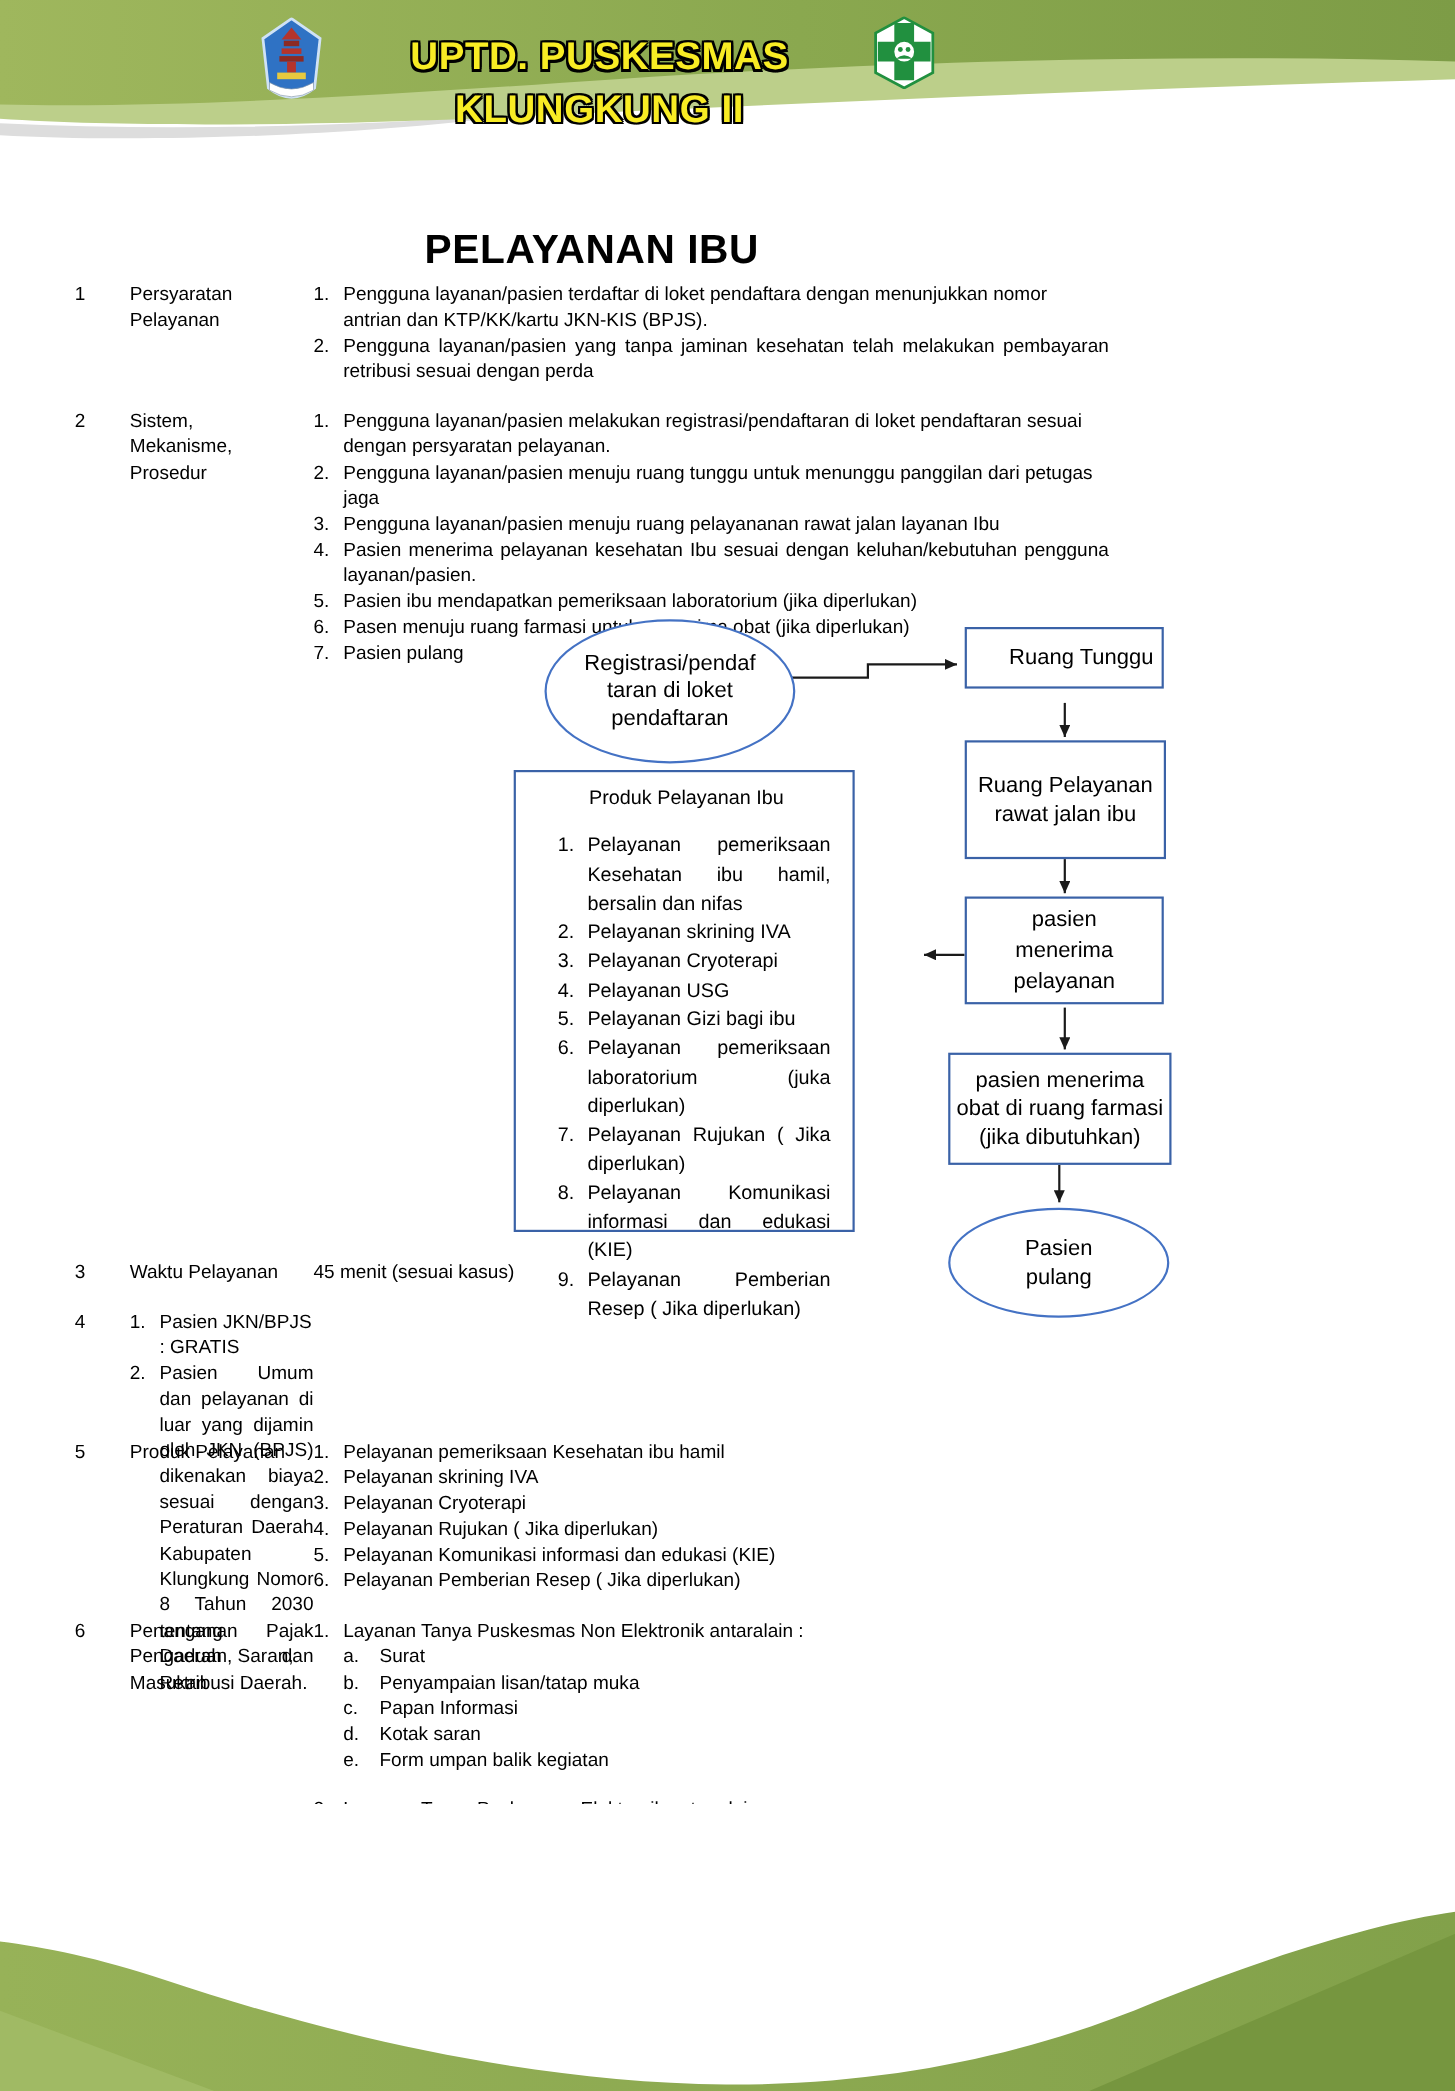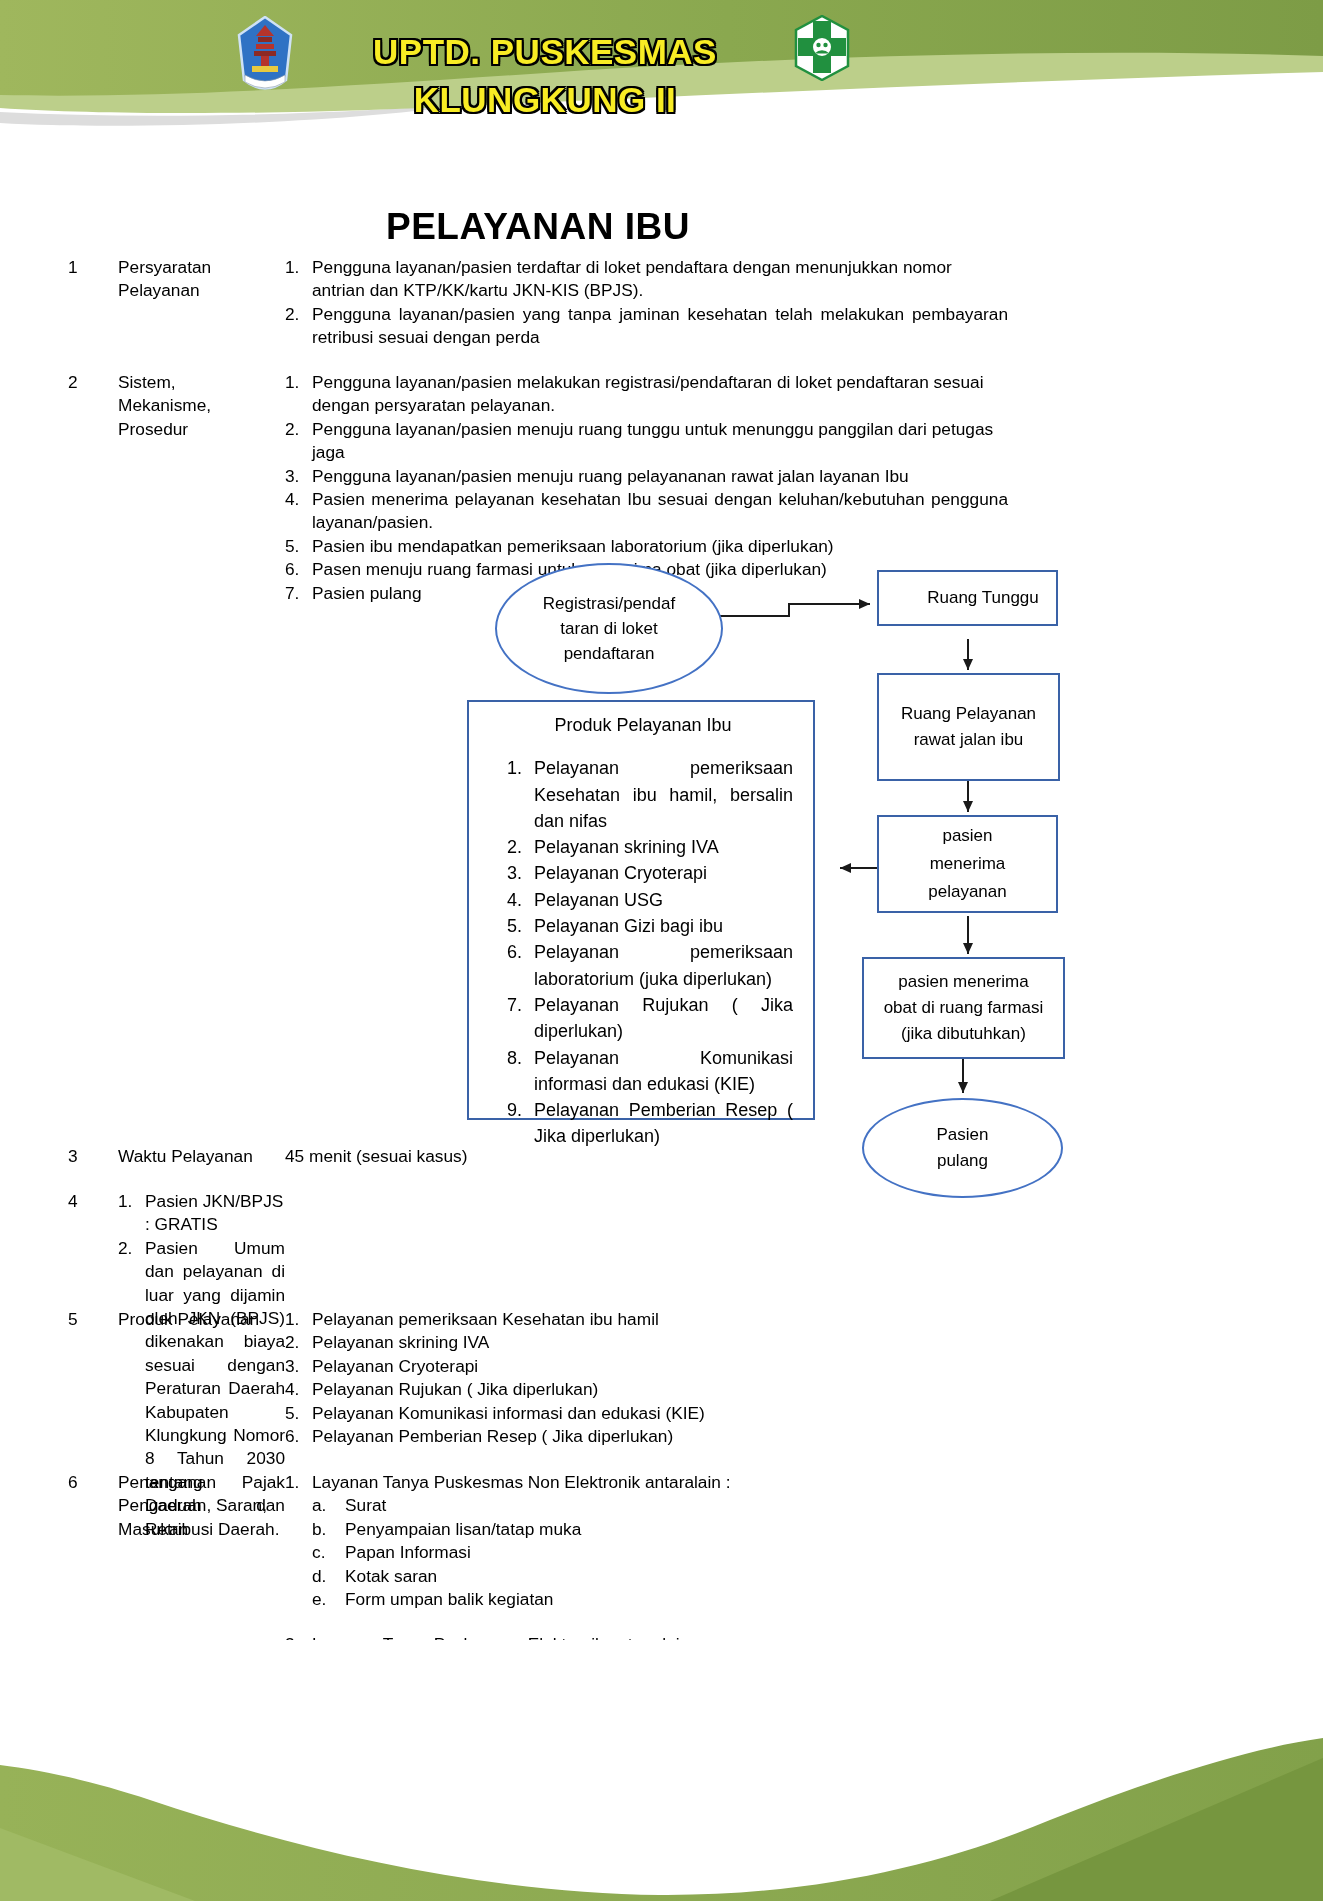--- a/index.html
+++ b/index.html
@@ -25,24 +25,24 @@
   .li{position:relative;padding-left:27px;}
   .li .m{position:absolute;left:0;top:0;}
   .li .t{display:block;}
   .just .t{text-align:justify;}
   .sub{margin-left:27px;}
   .sub .li{padding-left:33px;}
   .gap-top{margin-top:22px;}
   .lnk{color:#0563c1;text-decoration:underline;cursor:pointer;}
   
   .fnode{position:absolute;background:#fff;display:flex;align-items:center;justify-content:center;
-    text-align:center;font-size:17px;line-height:26px;}
+    text-align:center;font-size:20px;line-height:26px;}
   .fbox{border:2px solid #3a62a7;}
   .fell{border:2px solid #4472c4;border-radius:50%;}
-  .produk{position:absolute;left:467px;top:700px;width:348px;height:420px;background:#fff;
+  .produk{position:absolute;left:467px;top:700px;width:310px;height:420px;background:#fff;
     border:2px solid #3a62a7;box-sizing:border-box;padding:10px 20px 0 38px;font-size:18px;line-height:26.3px;}
   .produk .ptitle2{text-align:center;margin:0 0 17px -14px;font-size:18px;}
   .pitem{position:relative;padding-left:27px;text-align:justify;}
   .pitem .m{position:absolute;left:0;top:0;}
   .flow-svg{position:absolute;left:440px;top:540px;}
   .ftr{position:absolute;left:0;bottom:0;width:1323px;height:261px;}
 </style>
 </head>
 <body>
 

